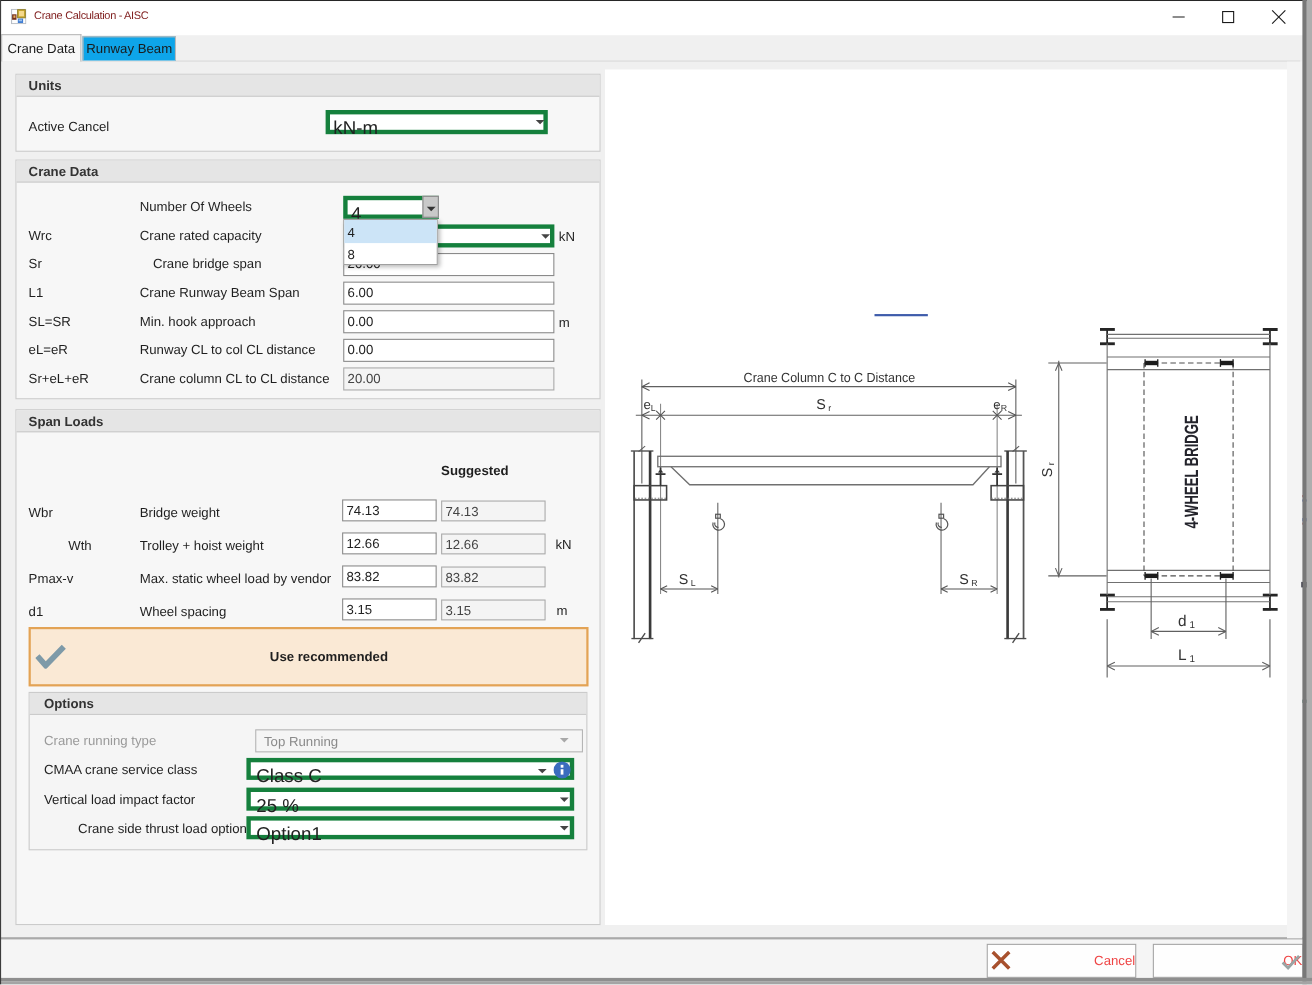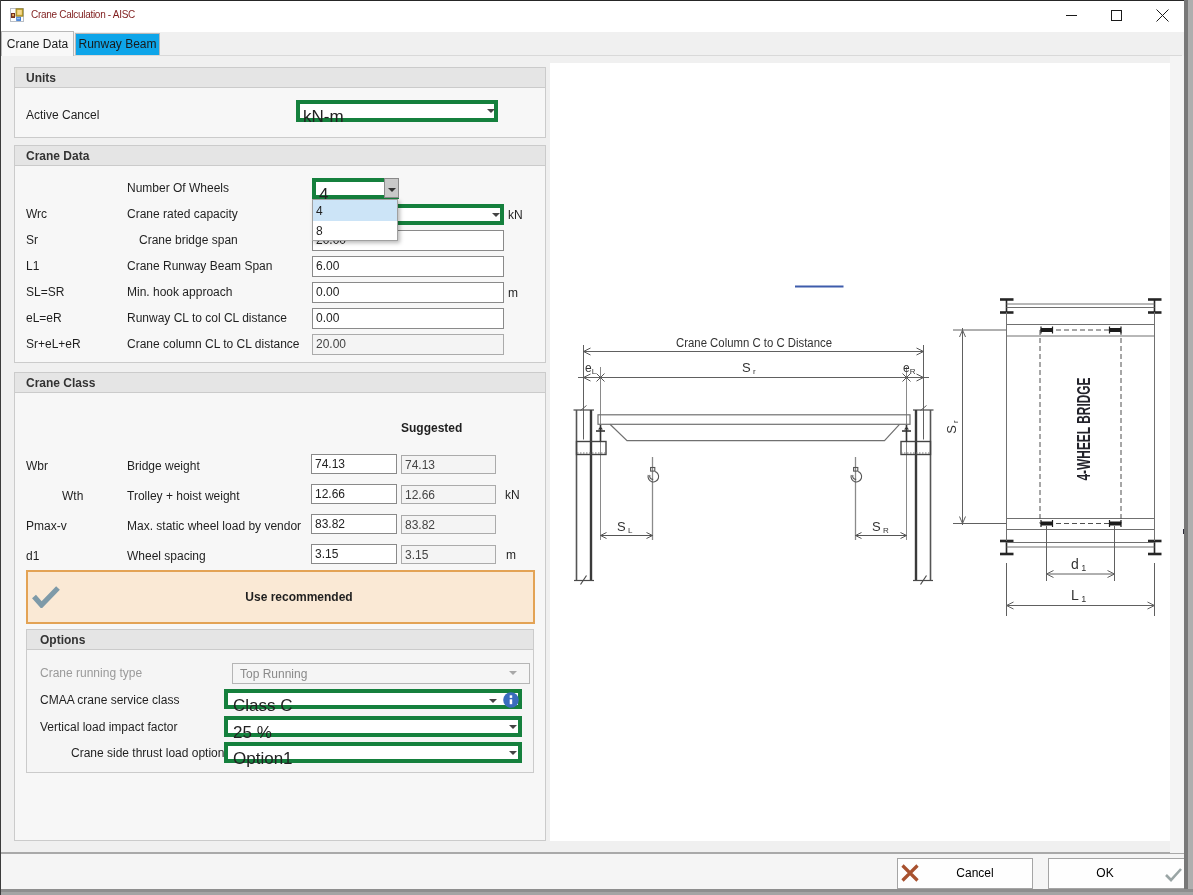--- a/index.html
+++ b/index.html
@@ -26,21 +26,21 @@
 .lbl { position:absolute; font-size:12px; color:#1f1f1f; white-space:nowrap; }
 .tb { position:absolute; background:#fff; border:1px solid #8a8a8a; font-size:12px; color:#222; padding:2px 0 0 3px; }
 .tbd { position:absolute; background:#f4f4f4; border:1px solid #ababab; font-size:12px; color:#444; padding:2px 0 0 3px; }
 .cmb { position:absolute; background:#fff; border:4px solid #15803d; font-size:17px; color:#222; padding:3px 0 0 5px; }
 .cmbd { position:absolute; background:#f5f5f5; border:1px solid #b5b5b5; font-size:12px; color:#8a8a8a; padding:3px 0 0 7px; }
 .arr { position:absolute; width:0; height:0; border-left:4px solid transparent; border-right:4px solid transparent; border-top:4px solid #444; }
 .arrd { position:absolute; width:0; height:0; border-left:4px solid transparent; border-right:4px solid transparent; border-top:4px solid #a8a8a8; }
 
 #sepline { left:0; top:852px; width:1186px; height:2px; background:#a9a9a9; }
 #btnbar { left:1px; top:854px; width:1184px; height:35px; background:#f5f5f5; }
-.btn { position:absolute; background:#fefefe; border:1px solid #a5a5a5; font-size:12px; color:#000000; text-align:center; line-height:28px; }
+.btn { position:absolute; background:#fefefe; border:1px solid #a5a5a5; font-size:12px; color:#ef4444; text-align:right; line-height:28px; }
 </style>
 </head>
 <body>
 <div class="abs" id="topborder"></div>
 <div class="abs" id="titlebar"></div>
 <div class="abs" id="title">Crane Calculation - AISC</div>
 
 <svg class="abs" style="left:10px; top:8px;" width="14" height="14" viewBox="0 0 14 14">
   <rect x="0.5" y="0.5" width="13" height="13" fill="#fdfdfd" stroke="#b8bec6" stroke-width="1"></rect>
   <rect x="6" y="0.8" width="7" height="7.4" fill="#c9a832" stroke="#8d7a1e" stroke-width="0.8"></rect>
@@ -97,21 +97,21 @@
 
 <div class="cmb" style="left:312px; top:178px; width:87px; height:21px; padding-left:3px;">4</div>
 <div class="abs" style="left:384px; top:178px; width:15px; height:20px; background:#c9c9c9; border:1px solid #8a8a8a;"></div>
 <div class="arr" style="left:388px; top:188px; border-top-color:#333;"></div>
 <div class="abs" style="left:312px; top:199px; width:86px; height:42px; background:#fff; border:1px solid #a0a0a0; box-shadow:2px 2px 4px rgba(0,0,0,0.28); z-index:5;"></div>
 <div class="abs" style="left:313px; top:200px; width:84px; height:21px; background:#cce4f7; z-index:6;"></div>
 <div class="lbl" style="left:316px; top:204px; z-index:7;">4</div>
 <div class="lbl" style="left:316px; top:224px; z-index:7;">8</div>
 
 <div class="grp" style="left:14px; top:372px; width:532px; height:469px;">
-  <div class="hd">Crane Class</div>
+  <div class="hd">Span Loads</div>
 </div>
 <div class="lbl" style="left:401px; top:421px; font-weight:bold;">Suggested</div>
 <div class="lbl" style="left:26px; top:459px;">Wbr</div>
 <div class="lbl" style="left:127px; top:459px;">Bridge weight</div>
 <div class="lbl" style="left:26px; top:489px;margin-left:36px;">Wth</div>
 <div class="lbl" style="left:127px; top:489px;">Trolley + hoist weight</div>
 <div class="lbl" style="left:26px; top:519px;">Pmax-v</div>
 <div class="lbl" style="left:127px; top:519px;">Max. static wheel load by vendor</div>
 <div class="lbl" style="left:26px; top:549px;">d1</div>
 <div class="lbl" style="left:127px; top:549px;">Wheel spacing</div>

